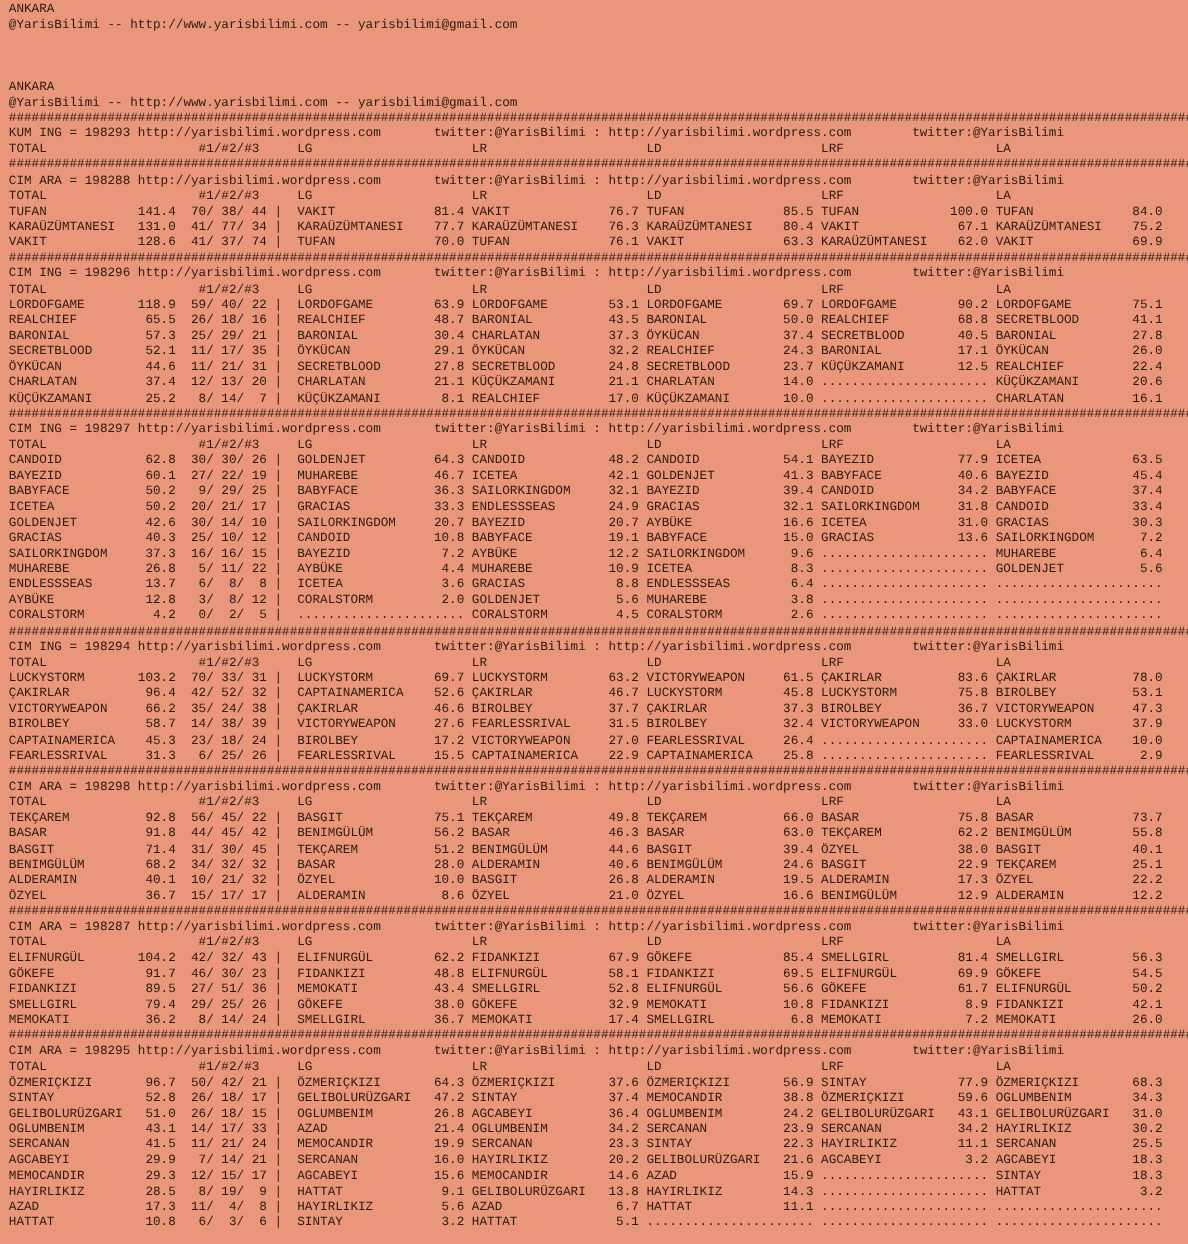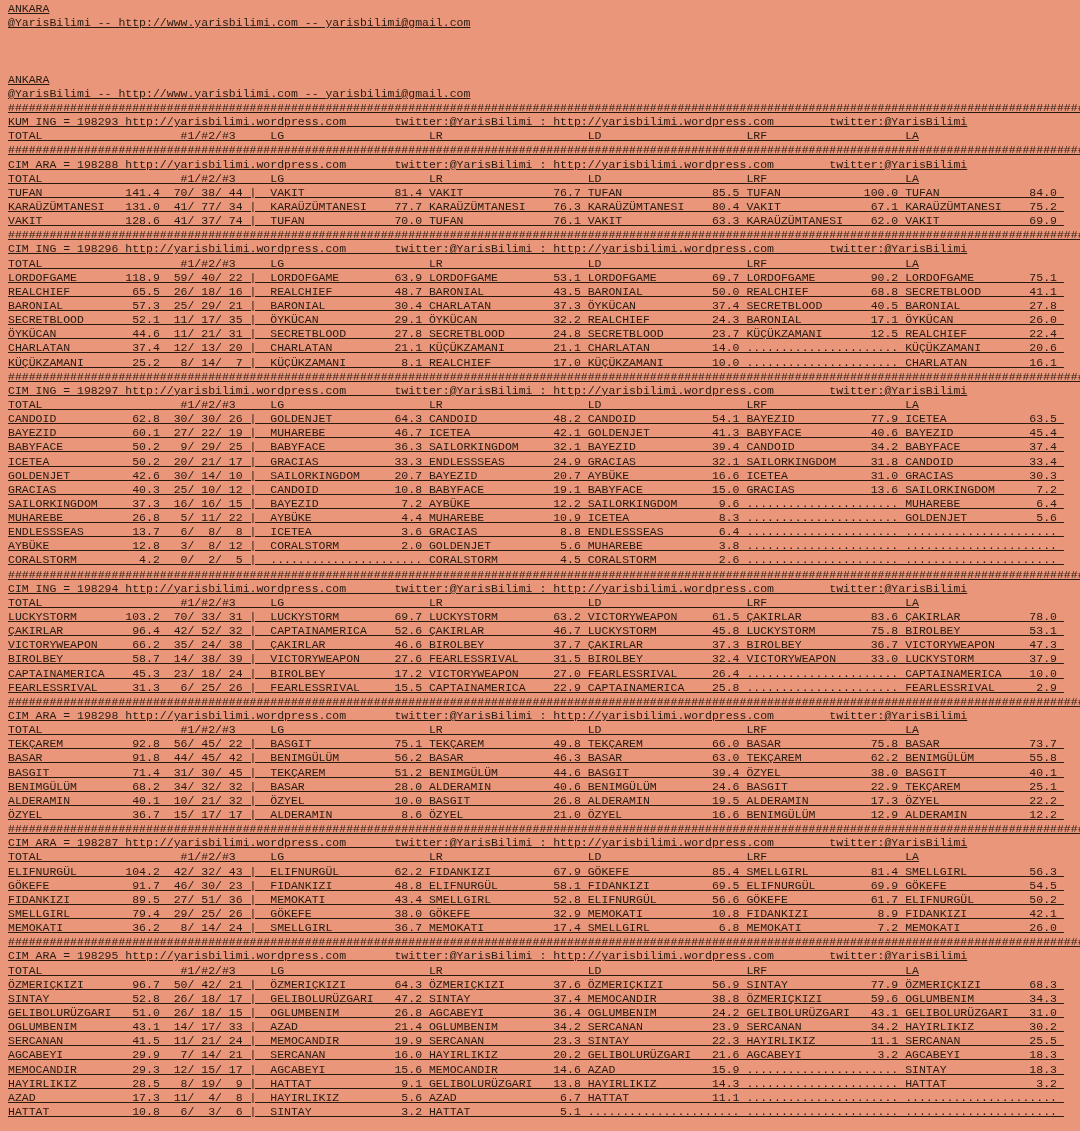--- a/index.html
+++ b/index.html
@@ -13,21 +13,20 @@
     box-sizing: border-box;
   }
   pre.term {
     margin: 0;
     padding: 2px 0 0 8px;
     font-family: "Liberation Mono", "DejaVu Sans Mono", monospace;
     font-size: 11.5px;
     line-height: 14.14px;
     white-space: pre;
     overflow: hidden;
-    text-decoration: underline;
   }
   pre.term div { white-space: pre; }
 </style>
 </head>
 <body style="background: rgb(233, 150, 122);">
 
 <div class="screen" style="background: rgb(233, 150, 122);">
   <pre class="term" id="terminal" style="color: rgb(43, 26, 16);"><div>ANKARA
 @YarisBilimi -- http://www.yarisbilimi.com -- yarisbilimi@gmail.com
 

